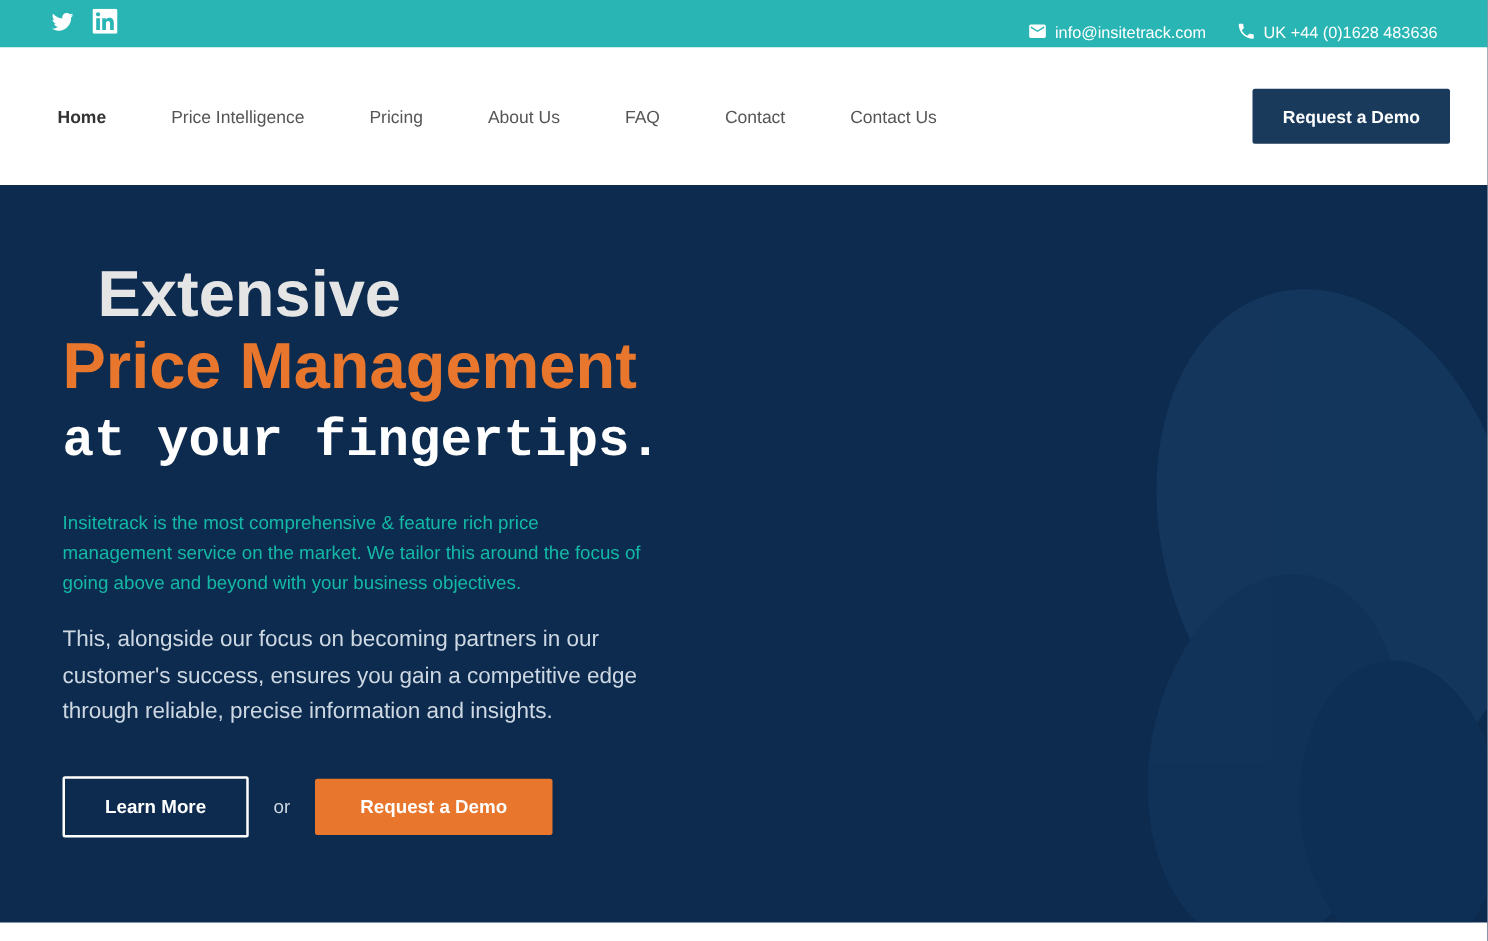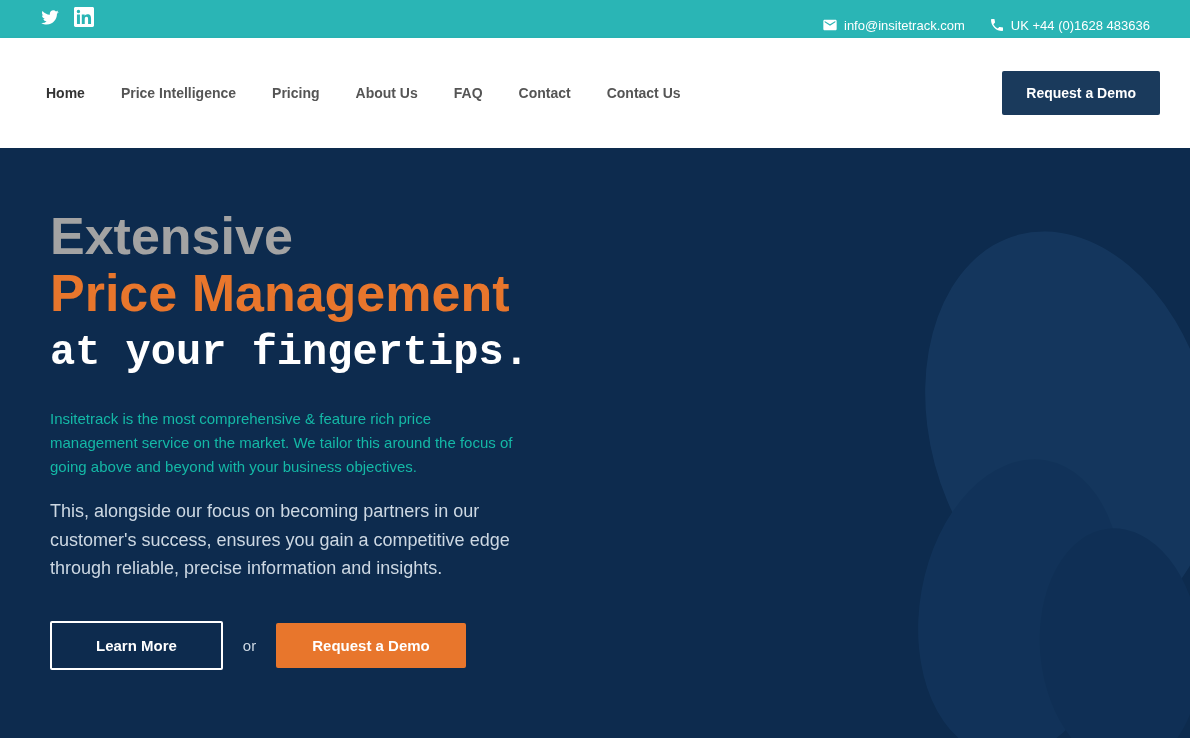--- a/index.html
+++ b/index.html
@@ -79,28 +79,28 @@
     }
     .logo-sub {
       font-size: 12px;
       color: #777;
       letter-spacing: 1px;
       text-transform: lowercase;
     }
     .nav-links {
       display: flex;
       align-items: center;
-      gap: 4px;
+      gap: 20px;
     }
     .nav-links a {
       text-decoration: none;
       color: #555;
       font-size: 14px;
       padding: 8px 16px;
-      font-weight: 700;
+      font-weight: 400;
     }
     .nav-links a.active {
       color: #333;
       font-weight: 600;
     }
     .btn-request-demo {
       background-color: #1a3a5c;
       color: white;
       border: none;
       padding: 14px 24px;
@@ -120,22 +120,23 @@
       padding: 60px 50px 50px 50px;
     }
     .hero-content {
       max-width: 520px;
       position: relative;
       z-index: 2;
     }
     .hero-title-white {
       font-size: 52px;
       font-weight: 700;
-      color: #a3a3a3;
+      color: #e5e5e5;
       line-height: 1.1;
+      margin-left: 28px;
     }
     .hero-title-orange {
       font-size: 52px;
       font-weight: 700;
       color: #e8762c;
       line-height: 1.1;
     }
     .hero-title-white-sub {
       font-size: 42px;
       font-weight: 700;
@@ -161,21 +162,21 @@
     .hero-actions {
       display: flex;
       align-items: center;
       gap: 20px;
       margin-top: 38px;
     }
     .btn-learn-more {
       background-color: transparent;
       color: white;
       border: 2px solid white;
-      padding: 14px 44px;
+      padding: 14px 32px;
       font-size: 15px;
       font-weight: 600;
       cursor: pointer;
       border-radius: 2px;
     }
     .or-text {
       color: #cdd8e3;
       font-size: 15px;
     }
     .btn-request-demo-hero {

